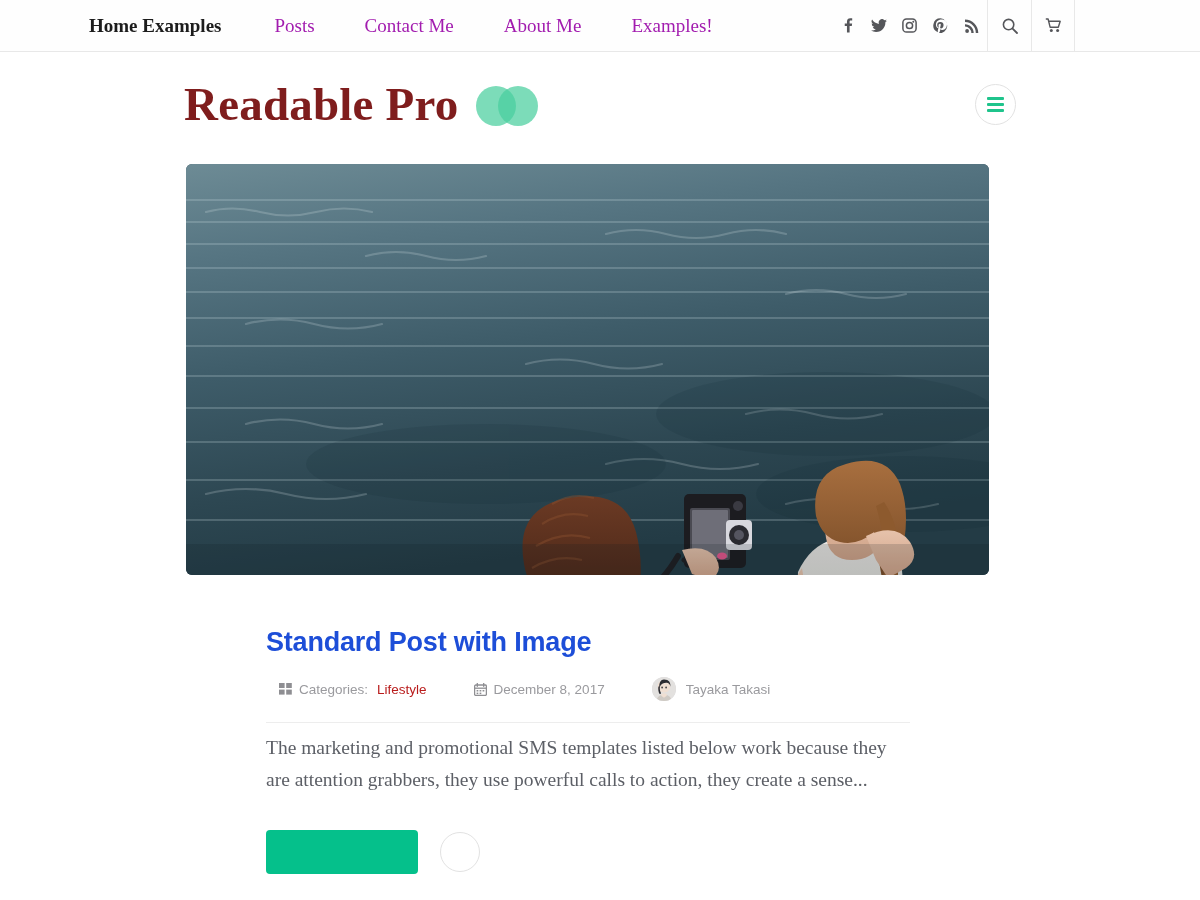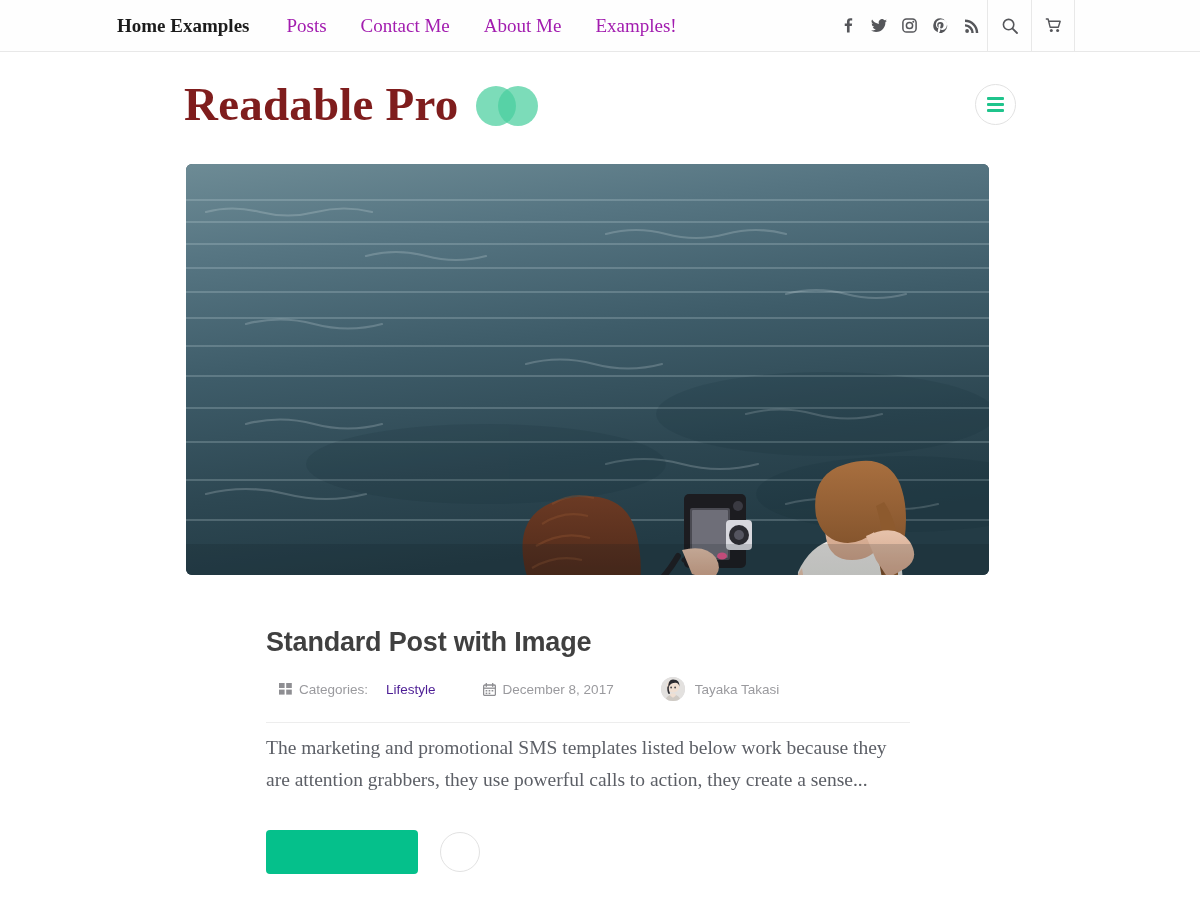--- a/index.html
+++ b/index.html
@@ -18,22 +18,22 @@
     width: 1200px;
     border-bottom: 1px solid #e8e8e8;
     background: #fefefe;
     display: flex;
     align-items: stretch;
   }
   .nav-links {
     display: flex;
     align-items: center;
     height: 51px;
-    margin-left: 117px;
-    gap: 0;
+    margin-left: 89px;
+    gap: 16px;
   }
   .nav-link {
     font-family: "Liberation Serif", serif;
     font-size: 19px;
     color: #a21caf;
     padding: 0 17px;
     line-height: 51px;
     white-space: nowrap;
     cursor: pointer;
   }
@@ -136,21 +136,21 @@
     overflow: hidden;
     background: #3c5560;
   }
   .hero svg { display: block; width: 803px; height: 411px; }
 
   .post { padding: 0 80px; margin-top: 52px; }
   .post-title {
     font-family: "Liberation Sans", sans-serif;
     font-size: 27px;
     font-weight: 700;
-    color: #404040;
+    color: #1d4ed8;
     letter-spacing: -0.2px;
   }
 
   .meta {
     display: flex;
     align-items: center;
     margin-top: 19px;
     font-size: 13.5px;
     color: #9a9a9e;
     padding-left: 13px;
@@ -158,21 +158,21 @@
   .meta-item { display: flex; align-items: center; }
   .meta-item + .meta-item { margin-left: 47px; }
   .meta-ico {
     display: inline-flex;
     align-items: center;
     justify-content: center;
     margin-right: 7px;
     color: #8e8e92;
   }
   .meta-strong { color: #9a9a9e; }
-  .meta-val { margin-left: 18px; color: #4c1d95; }
+  .meta-val { margin-left: 9px; color: #b91c1c; }
 
   .avatar {
     width: 24px; height: 24px;
     border-radius: 50%;
     overflow: hidden;
     margin-right: 10px;
     background: #d9d9dd;
     flex: none;
   }
   .avatar svg { display: block; }

